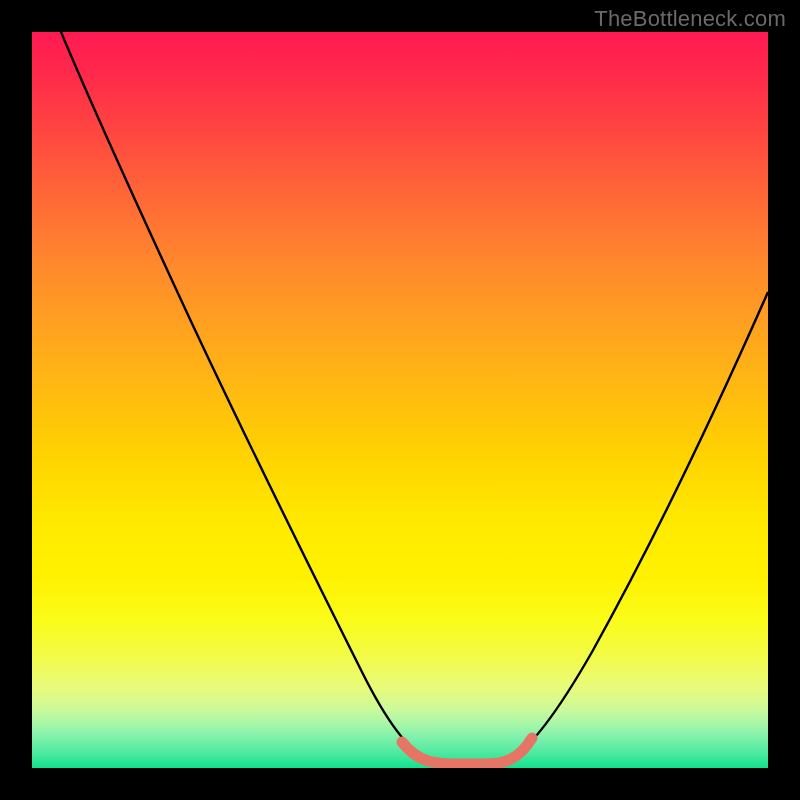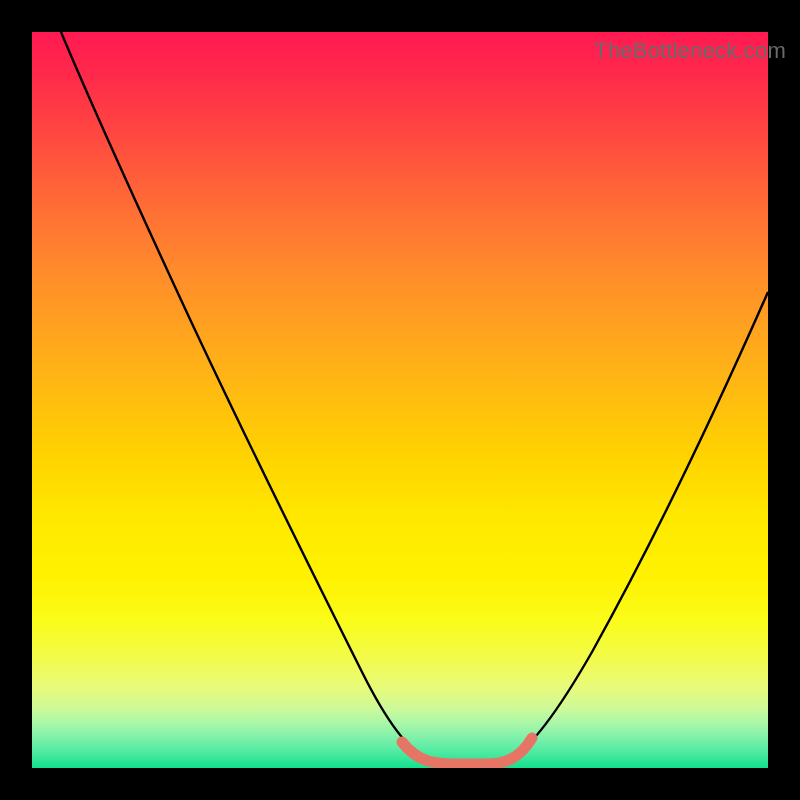--- a/index.html
+++ b/index.html
@@ -62,21 +62,20 @@
     height: 100%;
   }
   .watermark {
     position: absolute;
     top: 6px;
     right: 14px;
     color: #6a6a6a;
     font-size: 22px;
     letter-spacing: 0.2px;
     user-select: none;
-    margin-top: 32px;
   }
 </style>
 </head>
 <body>
 
 <div class="frame">
 
   <div class="plot">
     <div class="gradient"></div>
 

